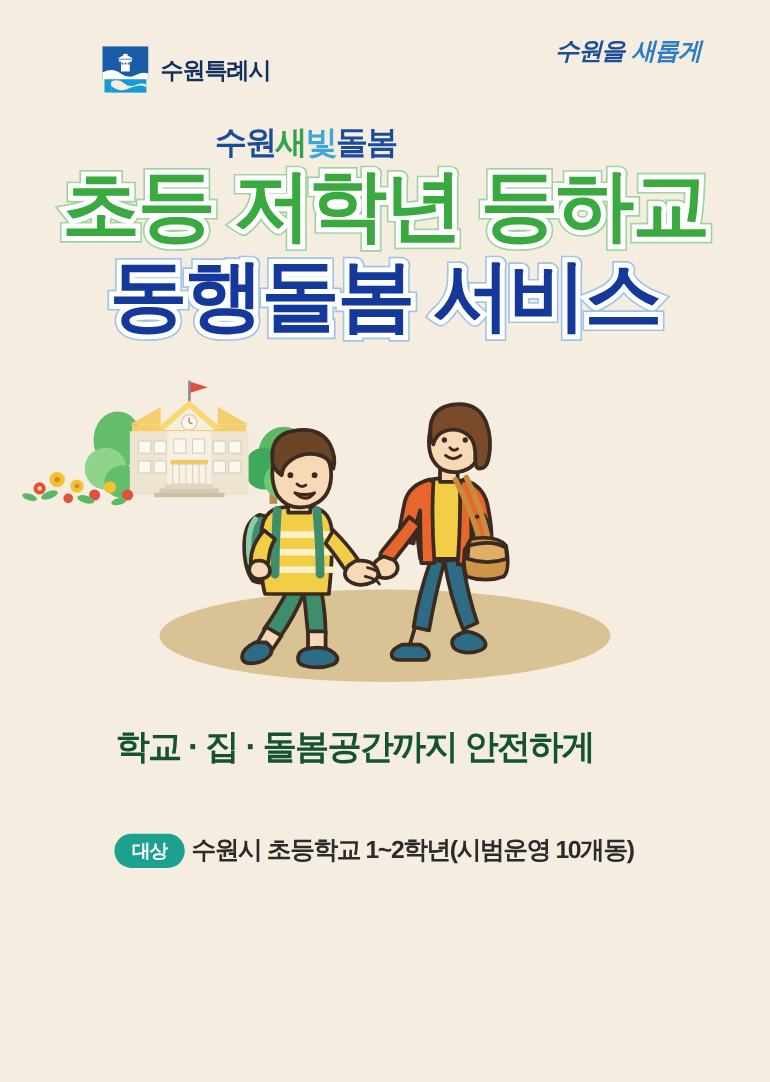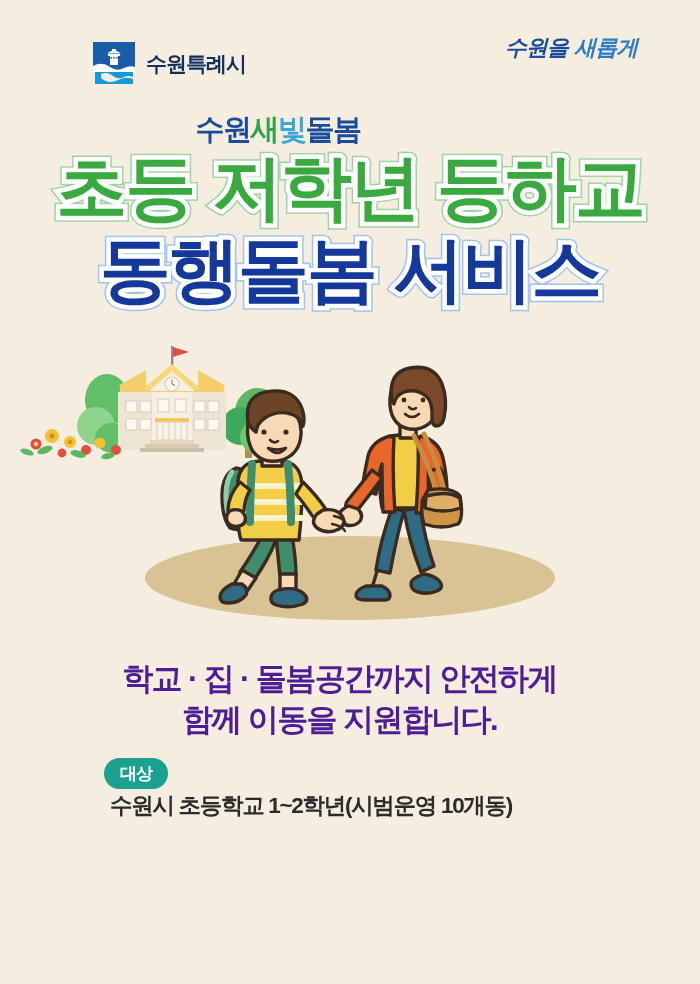--- a/index.html
+++ b/index.html
@@ -44,27 +44,27 @@
     -webkit-text-stroke:9px #FFFFFF;paint-order:stroke fill;}
   .title-shadow{position:absolute;left:0;width:700px;text-align:center;white-space:nowrap;
     font-weight:800;letter-spacing:-2px;line-height:1;font-size:71px;}
   .ts-1{top:152px;color:transparent;-webkit-text-stroke:12px #9FD3A2;}
   .ts-2{top:234px;color:transparent;-webkit-text-stroke:12px #9FC4E8;}
 
   
   .illus{position:absolute;top:340px;left:0;width:700px;height:290px;}
 
   
-  .message{position:absolute;top:658px;left:17px;width:645px;text-align:center;
-    color:#4c1d95;font-weight:800;font-size:31px;line-height:1.33;letter-spacing:-1.6px;}
+  .message{position:absolute;top:658px;left:0;width:645px;text-align:center;
+    color:#14532d;font-weight:800;font-size:31px;line-height:1.33;letter-spacing:-1.6px;}
   .message div{white-space:nowrap;}
 
   
   .info{position:absolute;top:756px;left:104px;width:560px;}
-  .row{display:flex;align-items:flex-start;margin-bottom:7px;flex-direction:column;}
+  .row{display:flex;align-items:flex-start;margin-bottom:7px;}
   .badge{flex:0 0 auto;width:64px;height:31px;border-radius:16px;background:#1CA090;
     color:#fff;font-size:17px;font-weight:800;letter-spacing:-1px;
     display:flex;align-items:center;justify-content:center;margin-top:2px;}
   .rowtext{margin-left:6px;color:#2B2B2B;font-weight:800;font-size:22.5px;
     letter-spacing:-1.3px;line-height:1.48;white-space:nowrap;}
   .rowtext .ln{display:block;}
   .tel-glyph{font-size:21px;letter-spacing:0;}
 </style>
 </head>
 <body>
@@ -275,21 +275,20 @@
           <circle cx="286" cy="92" r="2.6" fill="#3B2A20" stroke="none"></circle>
           <path d="M270 100 q4 4 8 1" fill="none"></path>
           <path d="M268 108 q10 10 18 0 q-9 3 -18 0 z" fill="#E0503F"></path>
         </g>
       </g>
     </svg>
   </div>
 
   <div class="message">
     <div>학교 · 집 · 돌봄공간까지 안전하게</div>
-    <div>함께 이동을 지원합니다.</div>
   </div>
 
   <div class="info">
 
     <div class="row">
       <div class="badge">대상</div>
       <div class="rowtext">
         <span class="ln">수원시 초등학교 1~2학년(시범운영 10개동)</span>
       </div>
     </div>

